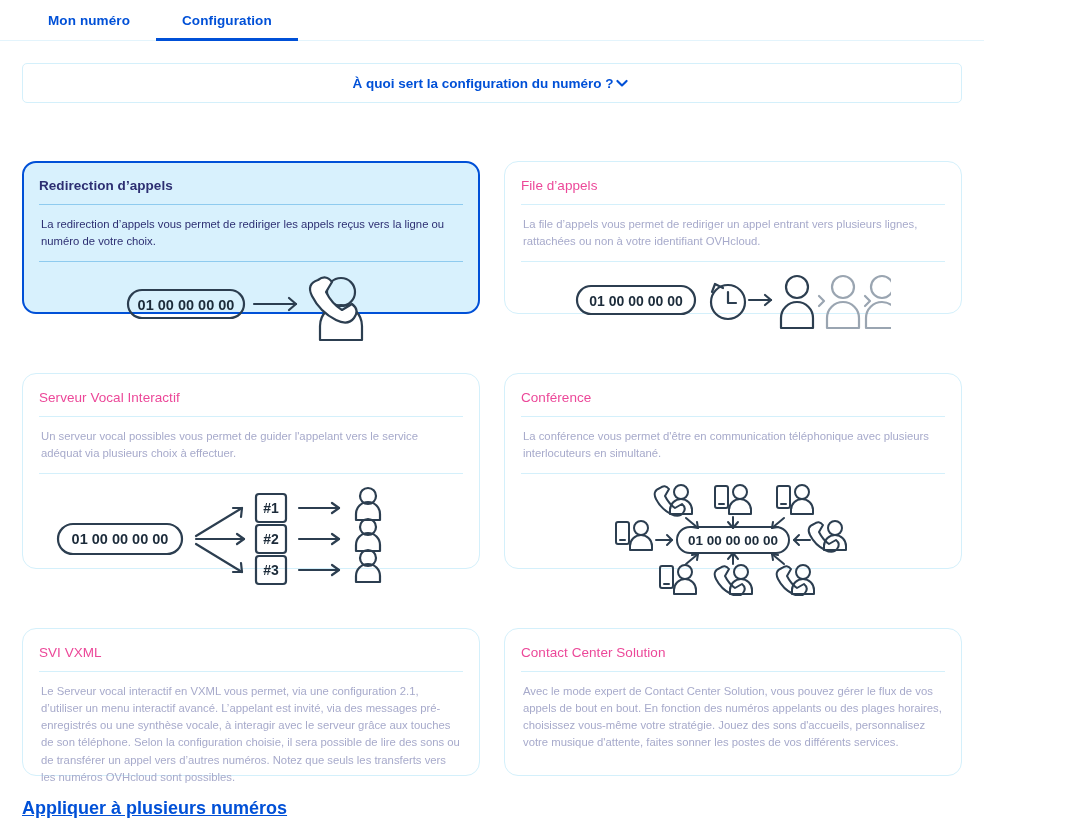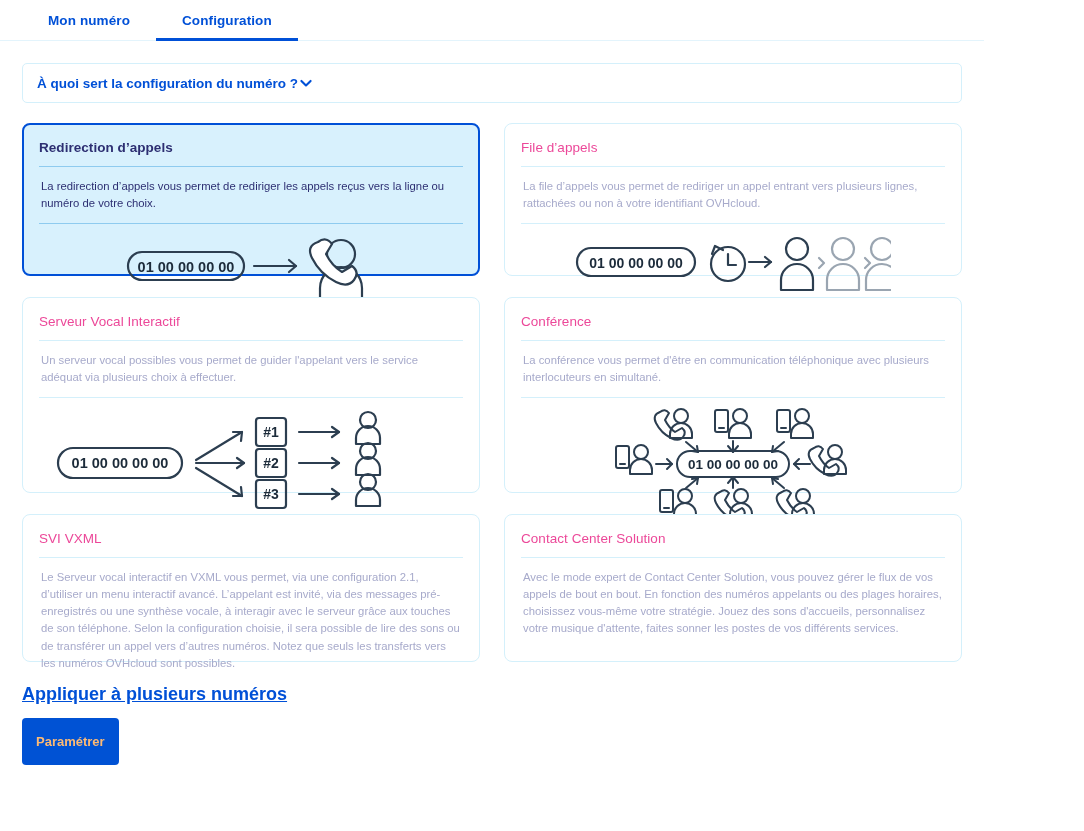--- a/index.html
+++ b/index.html
@@ -46,44 +46,45 @@
 
   
   .accordion {
     margin: 22px 22px 0 22px;
     height: 40px;
     border: 1px solid #d4f0fb;
     border-radius: 5px;
     background: #fff;
     display: flex;
     align-items: center;
-    justify-content: flex-start;
+    justify-content: center;
     padding: 0 16px 0 14px;
     cursor: pointer;
   }
   .accordion-label {
     font-size: 13.5px; font-weight: bold; color: #0050d7;
   }
   .chev { width: 16px; height: 16px; display:block; }
 
   
   .grid {
     margin: 20px 22px 0 22px;
     display: grid;
     grid-template-columns: 1fr 1fr;
     column-gap: 24px;
     row-gap: 21px;
   }
   .card {
     border: 1px solid #d4f0fb;
-    border-radius: 8px;
+    border-radius: 14px;
     background: #ffffff;
     padding: 16px 16px 12px 16px;
     cursor: pointer;
     position: relative;
+    margin-top: 38px;
   }
   .card.selected {
     background: #d8f1fd;
     border: 2px solid #0050d7;
     padding: 15px 15px 11px 15px;
   }
   .card-title {
     font-size: 13.5px;
     color: #ec4899;
     font-weight: normal;

